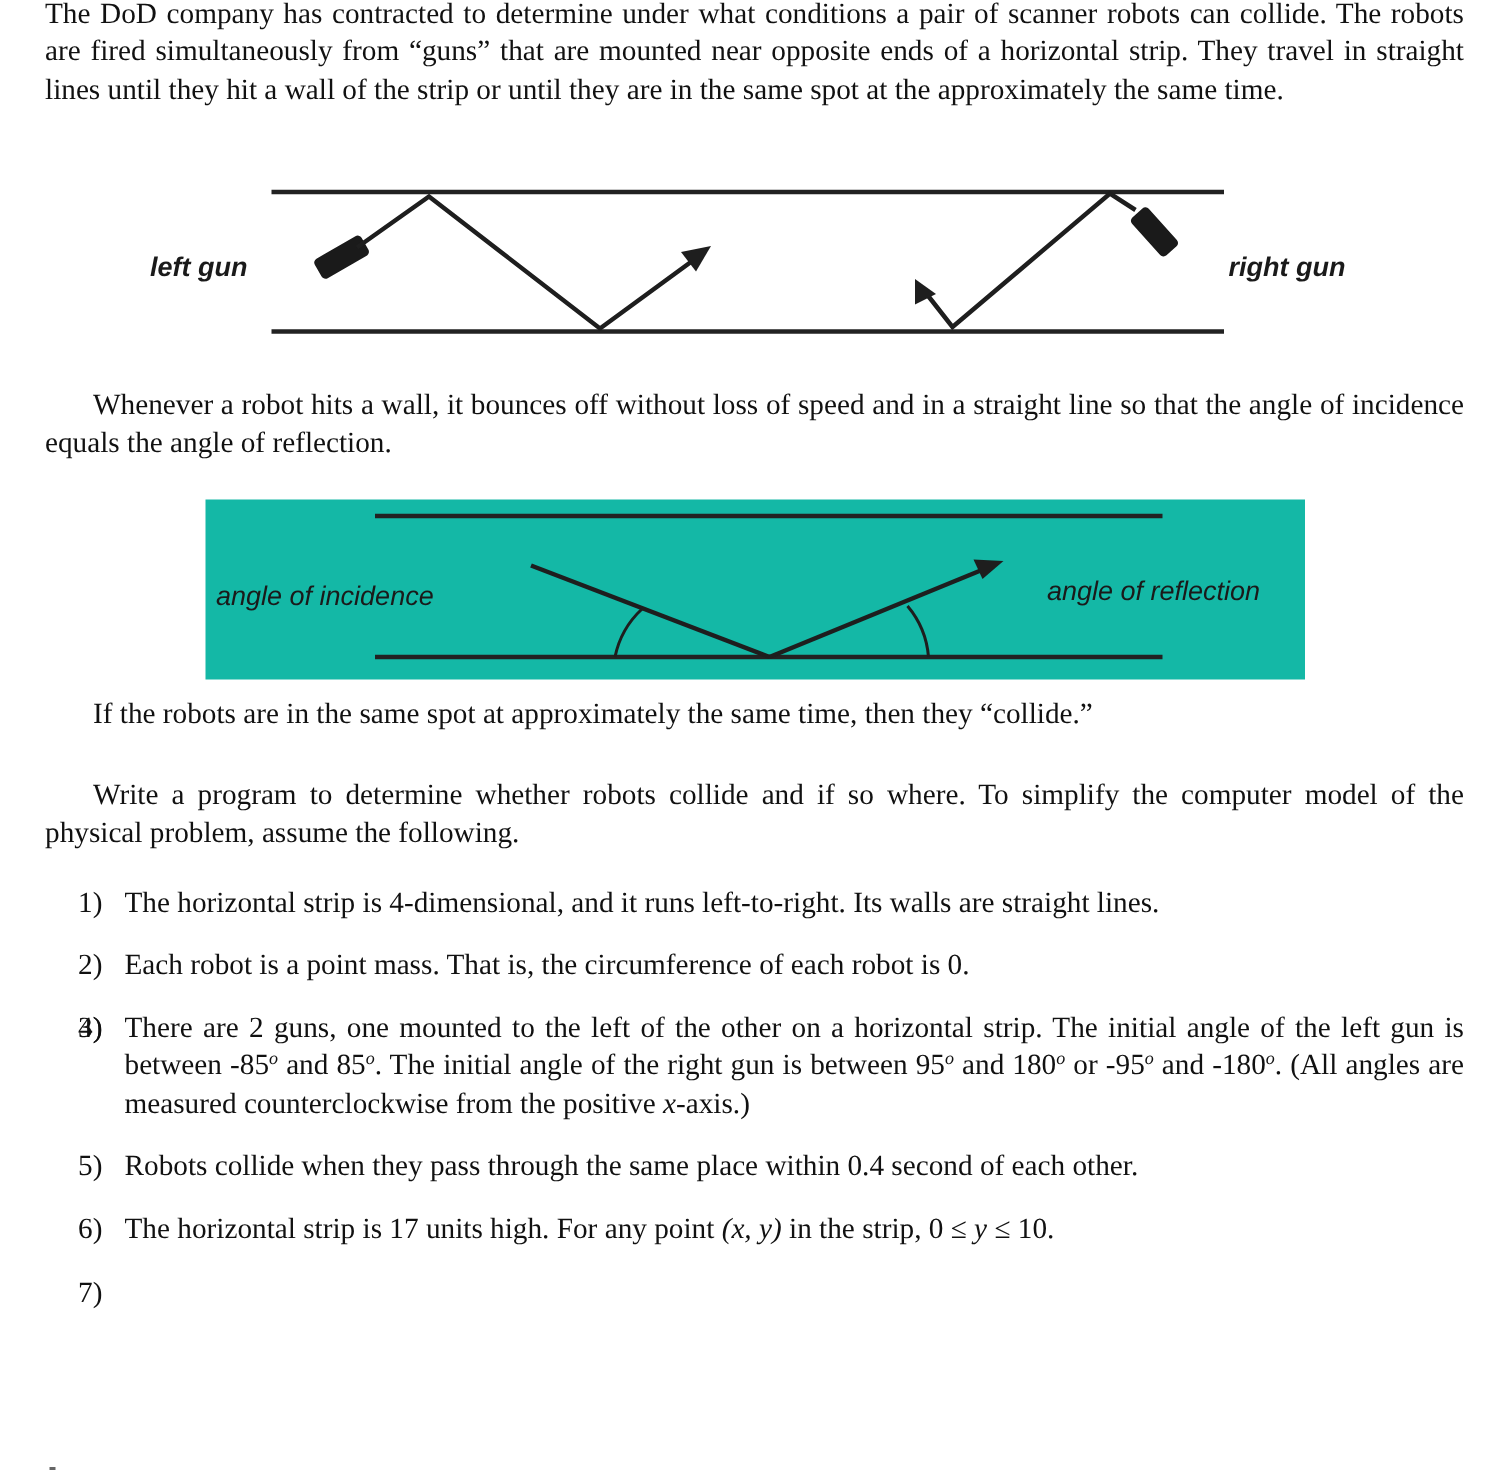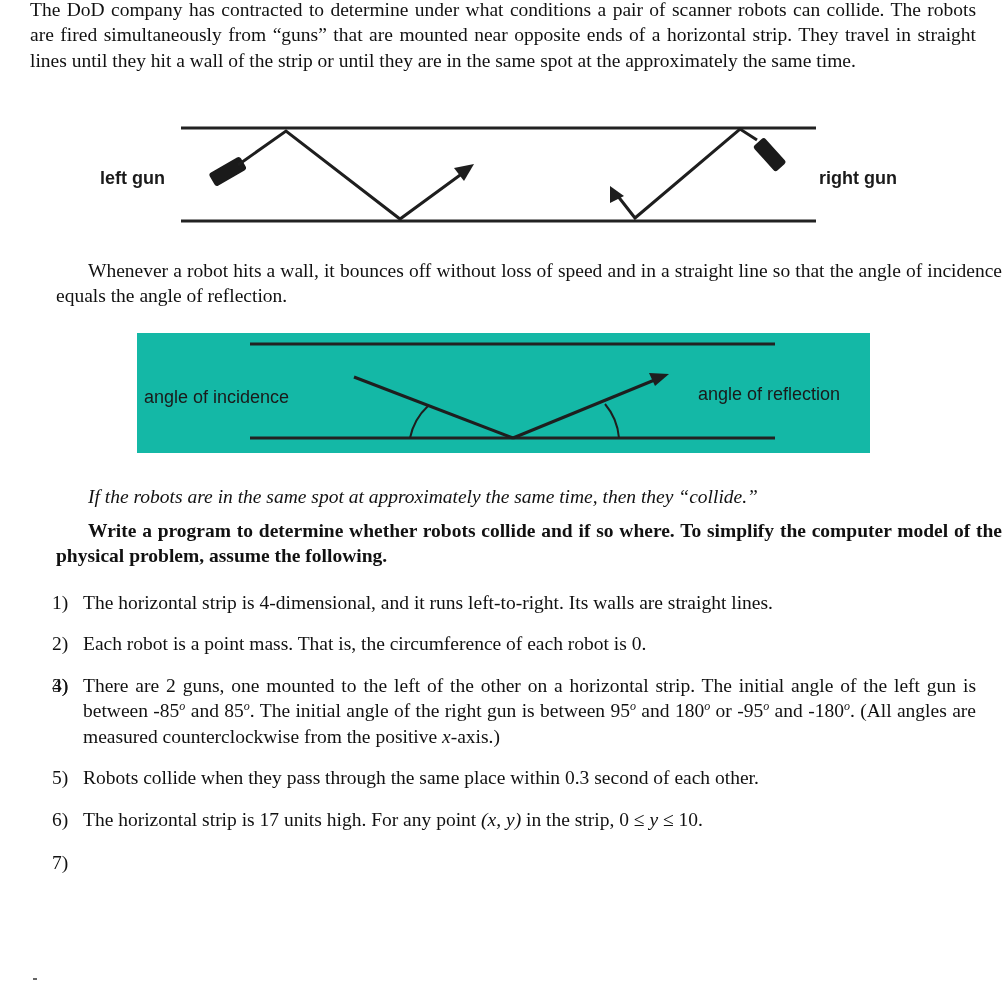--- a/index.html
+++ b/index.html
@@ -7,22 +7,22 @@
     width: 1006px; height: 981px; position: relative; overflow: hidden;
     font-family: "Liberation Serif", "DejaVu Serif", serif;
     color: #111;
   }
   .para {
     position: absolute; left: 30px; width: 946px;
     font-size: 19.5px; line-height: 25.4px;
     text-align: justify;
     margin: 0;
   }
-  .para.indent { text-indent: 32px; margin-left: 26px; }
-  .fig { position: absolute; }
+  .para.indent { text-indent: 32px; }
+  .fig { position: absolute; font-style: italic; }
   .fig svg { display: block; }
   .fig-label {
     font-family: "Liberation Sans", "DejaVu Sans", sans-serif;
     font-size: 18px; fill: #1a1a1a; font-weight: bold;
   }
   .fig2-bg { background: #14b8a6; }
   .list { position: absolute; left: 52px; width: 924px; margin: 0; padding: 0; list-style: none; }
   .list li {
     position: relative; padding-left: 31px;
     font-size: 19.5px; line-height: 25.4px; text-align: justify;
@@ -67,43 +67,43 @@
     <polyline points="217,44 376,105" fill="none" stroke="#1e1e1e" stroke-width="3"></polyline>
     <polyline points="376,105 520,46" fill="none" stroke="#1e1e1e" stroke-width="3"></polyline>
     <polygon points="532,41 512,40 518,53" fill="#1e1e1e"></polygon>
     <path d="M273,105 A 60 60 0 0 1 291,73" fill="none" stroke="#1e1e1e" stroke-width="2"></path>
     <path d="M482,105 A 60 60 0 0 0 468,71" fill="none" stroke="#1e1e1e" stroke-width="2"></path>
     <text class="fig-label" x="7" y="70" style="font-weight:normal; font-size:18px;">angle of incidence</text>
     <text class="fig-label" x="561" y="67" style="font-weight:normal; font-size:18px;">angle of reflection</text>
   </svg>
 </div>
 
-<p class="para indent" style="top:484px;font-style:italic;">If the robots are in the same spot at approximately the same time, then they “collide.”</p>
+<p class="para indent" style="top:464px;">If the robots are in the same spot at approximately the same time, then they “collide.”</p>
 
-<p class="para indent" style="top:518px;font-weight:bold;">Write a program to determine whether robots collide and if so where. To simplify the computer model of the physical problem, assume the following.</p>
+<p class="para indent" style="top:518px;">Write a program to determine whether robots collide and if so where. To simplify the computer model of the physical problem, assume the following.</p>
 
 <ul class="list" style="top:590px;">
   <li style="margin-bottom:16px;">
     <span class="num">1)</span>
     <span>The horizontal strip is 4-dimensional, and it runs left-to-right. Its walls are straight lines.</span>
   </li>
   <li style="margin-bottom:16px;">
     <span class="num">2)</span>
     <span>Each robot is a point mass. That is, the circumference of each robot is 0.</span>
   </li>
   <li style="margin-bottom:16px;">
     <span class="num">3)</span>
   </li>
   <li style="margin-bottom:16px;">
     <span class="num">4)</span>
     <span><span>There are 2 guns, one mounted to the left of the other on a horizontal strip. The initial angle of the left gun is between -85</span><sup>o</sup><span> and 85</span><sup>o</sup><span>. The initial angle of the right gun is between 95</span><sup>o</sup><span> and 180</span><sup>o</sup><span> or -95</span><sup>o</sup><span> and -180</span><sup>o</sup><span>. (All angles are measured counterclockwise from the positive </span><span class="math">x</span><span>-axis.)</span></span>
   </li>
   <li style="margin-bottom:17px;">
     <span class="num">5)</span>
-    <span>Robots collide when they pass through the same place within 0.3 second of each other.</span>
+    <span>Robots collide when they pass through the same place within 0.4 second of each other.</span>
   </li>
   <li style="margin-bottom:17px;">
     <span class="num">6)</span>
     <span><span>The horizontal strip is 17 units high. For any point </span><span class="math">(x, y)</span><span> in the strip, 0 ≤ </span><span class="math">y</span><span> ≤ 10.</span></span>
   </li>
   <li>
     <span class="num">7)</span>
   </li>
 </ul>
 

